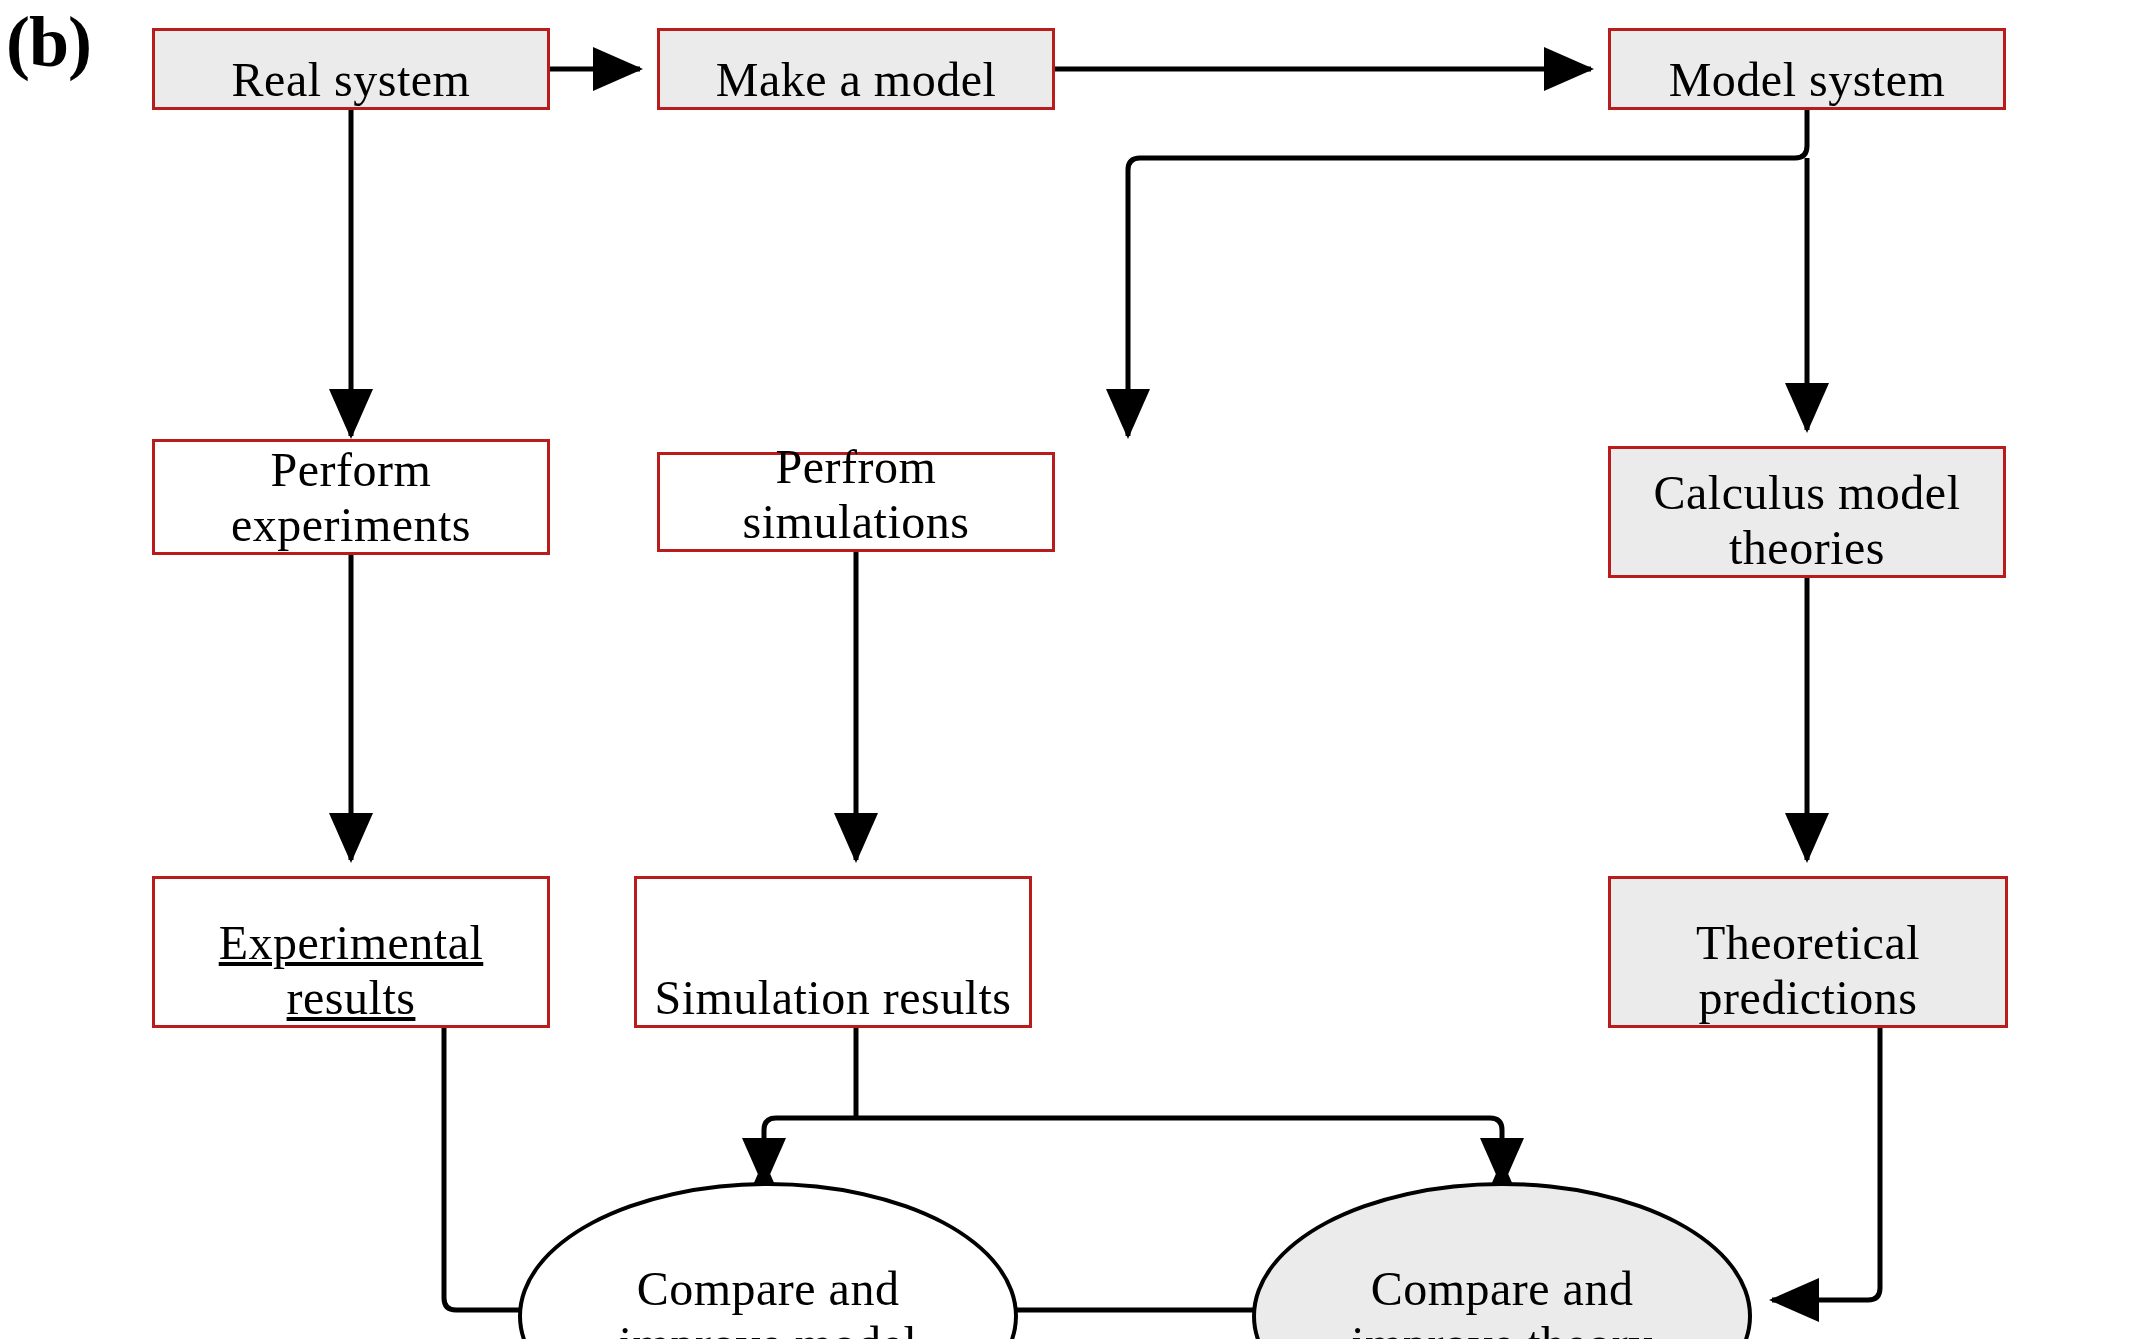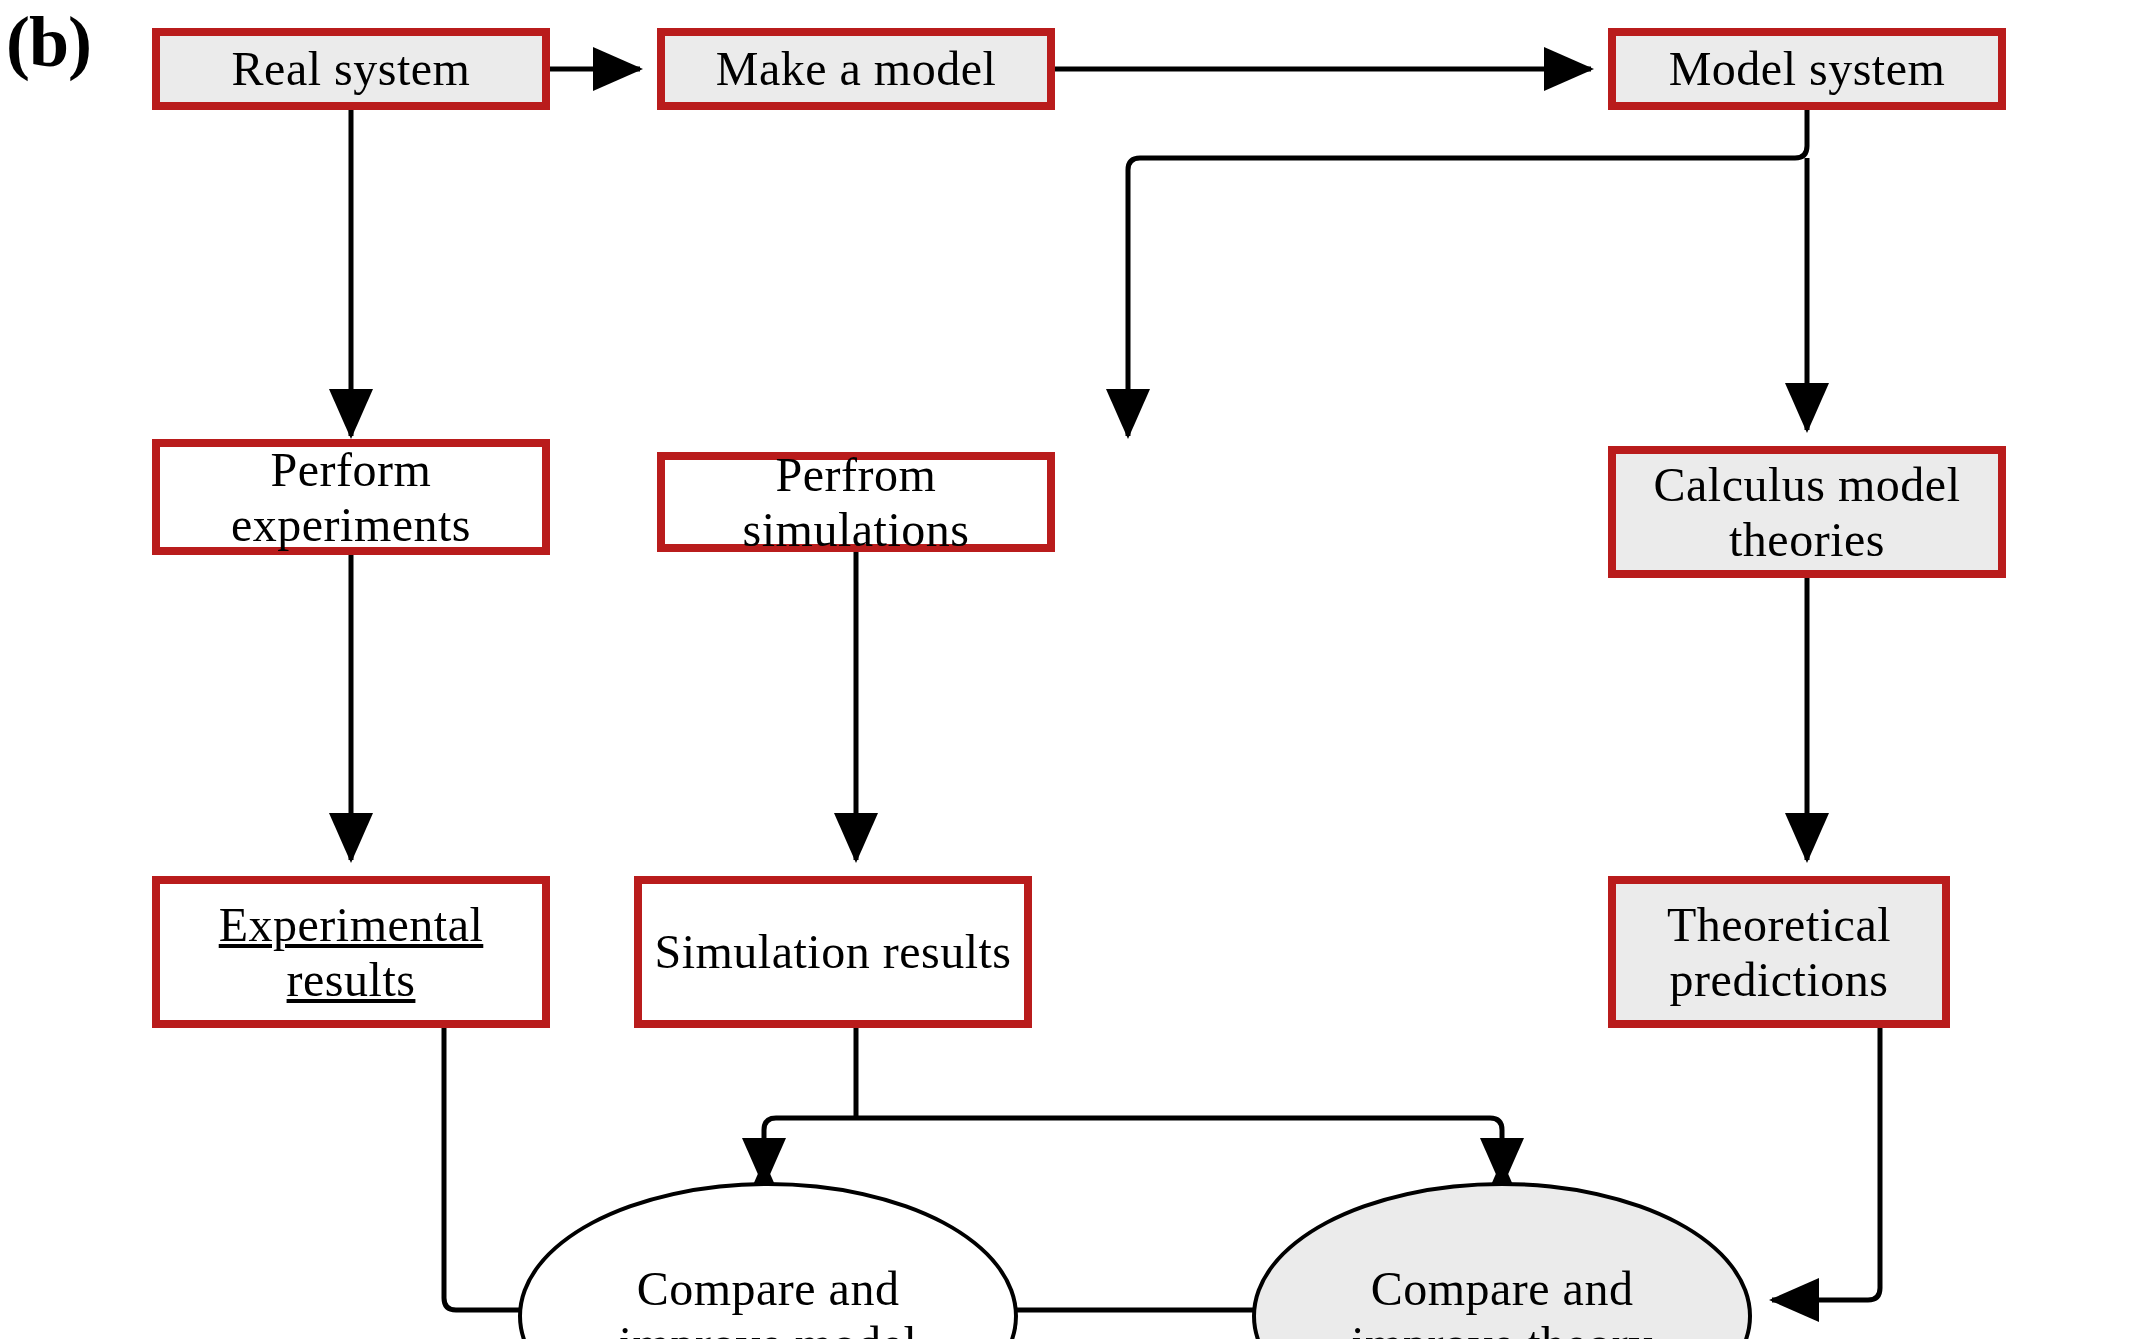--- a/index.html
+++ b/index.html
@@ -41,21 +41,22 @@
     justify-content: center;
     text-align: center;
     color: #000000;
     font-family: "Liberation Serif", "DejaVu Serif", serif;
     font-size: 48px;
     line-height: 1.15;
     letter-spacing: 0.5px;
     white-space: pre-line;
   }
   .node.box {
-    border: 8px solid #b91c1c;
+    border: 3px solid #b91c1c;
+    align-items: flex-end;
   }
   .node.box.fill-gray { background: #ebebeb; }
   .node.box.fill-white { background: #ffffff; }
   .node.ellipse {
     border: 4px solid #000000;
     border-radius: 50%;
   }
   .node.ellipse.fill-gray { background: #ebebeb; }
   .node.ellipse.fill-white { background: #ffffff; }
   .node-text {
@@ -134,21 +135,21 @@
   </div>
 
   <div class="node box fill-white" style="left:152px;top:876px;width:398px;height:152px;text-decoration:underline;">
     <span class="node-text">Experimental results</span>
   </div>
 
   <div class="node box fill-white" style="left:634px;top:876px;width:398px;height:152px;">
     <span class="node-text">Simulation results</span>
   </div>
 
-  <div class="node box fill-gray" style="left:1608px;top:876px;width:342px;height:152px;">
+  <div class="node box fill-gray" style="left:1608px;top:876px;width:400px;height:152px;">
     <span class="node-text">Theoretical
 predictions</span>
   </div>
 
   <div class="node ellipse fill-white" style="left:518px;top:1182px;width:500px;height:268px;">
     <span class="node-text">Compare and
 improve model</span>
   </div>
 
   <div class="node ellipse fill-gray" style="left:1252px;top:1182px;width:500px;height:268px;">

